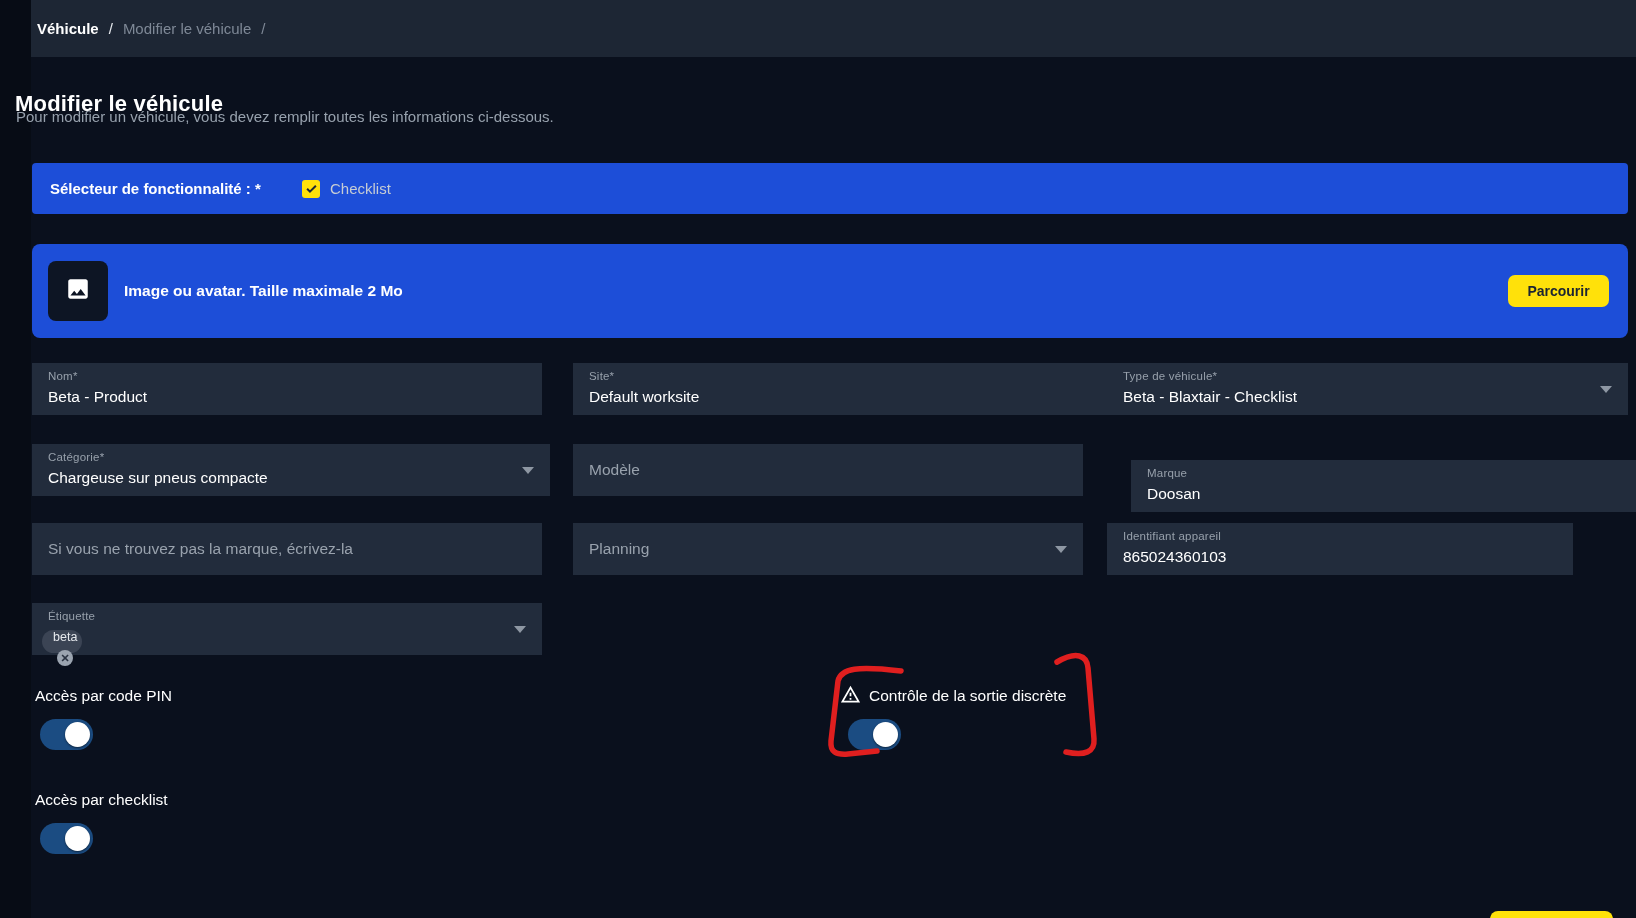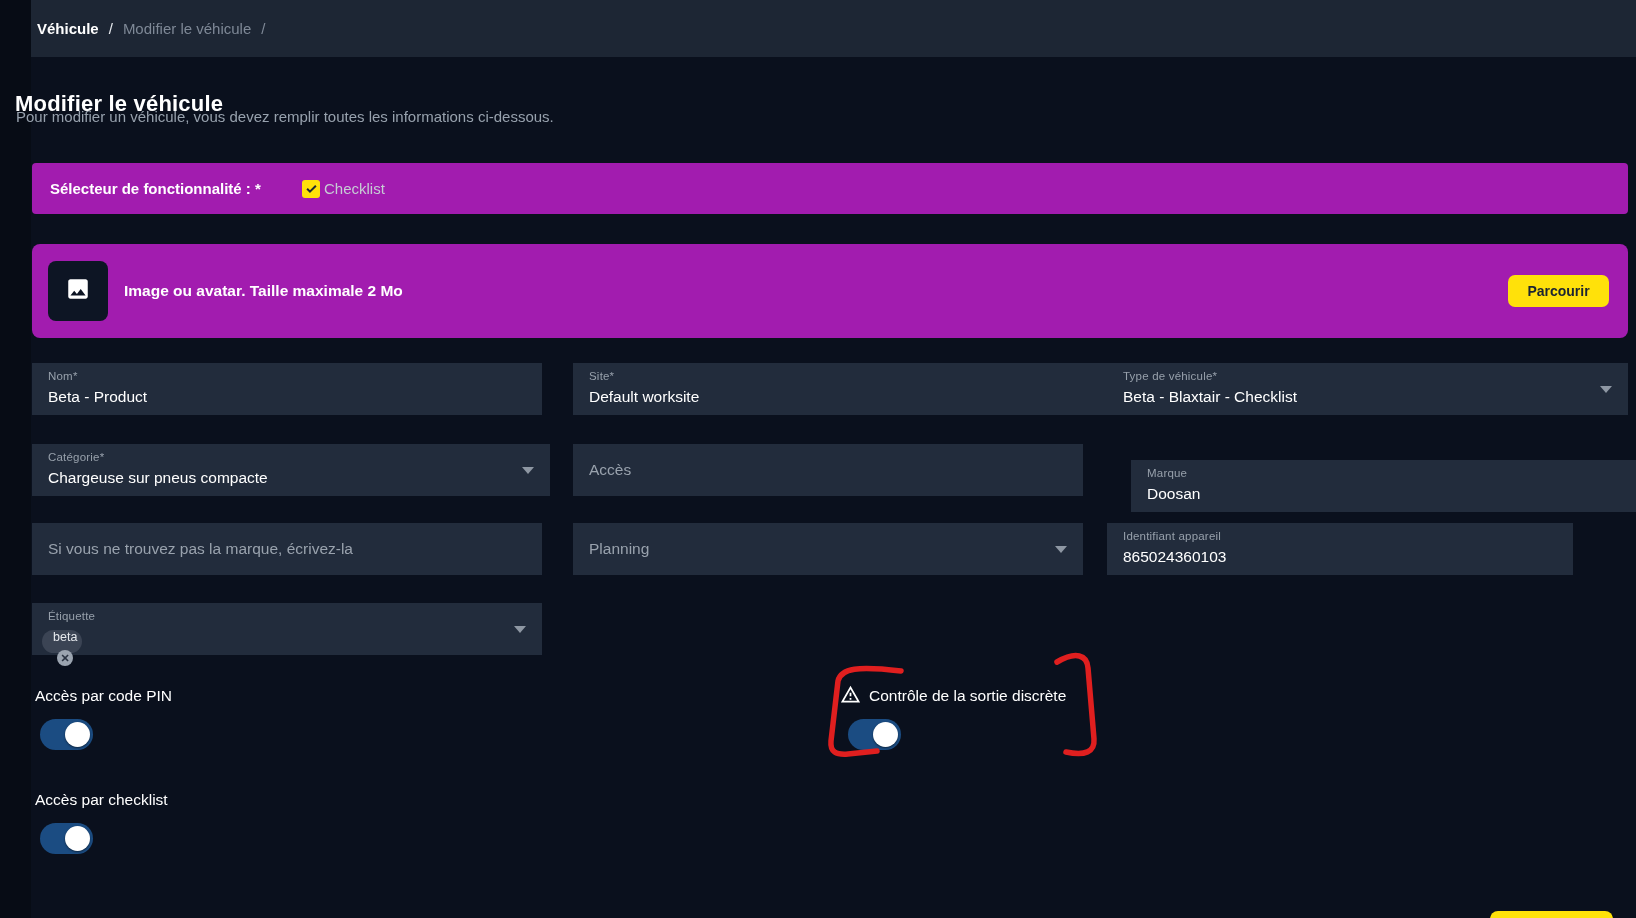--- a/index.html
+++ b/index.html
@@ -16,24 +16,24 @@
   .breadcrumb{margin-left:6px;font-size:15px;display:flex;gap:10px;align-items:center;}
   .bc-active{color:#ffffff;font-weight:700;cursor:pointer;}
   .bc-sep{color:#e8ebef;font-weight:400;}
   .bc-muted{color:#7e8896;font-weight:400;}
 
   
   .page-title{left:15px;top:76px;font-size:22px;font-weight:700;letter-spacing:.2px;}
   .page-subtitle{left:16px;top:108px;font-size:15px;color:#97a1ad;}
 
   
-  .card{background:#a21caf;border-radius:8px;}
+  .card{background:#1d4ed8;border-radius:8px;}
   .feature-bar{left:32px;top:163px;width:1596px;height:51px;border-radius:4px;display:flex;align-items:center;}
   .feature-label{margin-left:18px;font-size:15px;font-weight:600;color:#fff;}
-  .check-group{position:absolute;display:flex;align-items:center;gap:4px;top:0;height:100%;}
+  .check-group{position:absolute;display:flex;align-items:center;gap:10px;top:0;height:100%;}
   .checkbox{width:18px;height:18px;border-radius:3px;background:var(--checkbox_yellow,#ffe10a);display:flex;align-items:center;justify-content:center;cursor:pointer;}
   .checkbox svg{width:15px;height:15px;display:block;}
   .check-label{font-size:15px;color:#c6ccd4;}
 
   .upload-card{left:32px;top:244px;width:1596px;height:94px;display:flex;align-items:center;}
   .upload-tile{width:60px;height:60px;margin-left:16px;border-radius:8px;background:#0d1524;display:flex;align-items:center;justify-content:center;}
   .upload-text{margin-left:16px;font-size:15.5px;font-weight:700;color:#fff;}
   .btn-yellow{
     background:var(--accent_yellow,#ffe10a);color:#1b2433;border:none;border-radius:7px;
     font-family:"Liberation Sans",sans-serif;font-size:14px;font-weight:700;cursor:pointer;
@@ -119,21 +119,21 @@
   <div class="f-value">Beta - Blaxtair - Checklist</div>
   <span class="caret"></span>
 </div>
 
 <div class="field" style="left:32px;top:444px;width:518px;">
   <div class="f-label">Catégorie*</div>
   <div class="f-value">Chargeuse sur pneus compacte</div>
   <span class="caret"></span>
 </div>
 <div class="field" style="left:573px;top:444px;width:510px;">
-  <div class="f-ph">Accès</div>
+  <div class="f-ph">Modèle</div>
 </div>
 <div class="field" style="left:1107px;top:460px;width:550px;margin-left:24px;">
   <div class="f-label">Marque</div>
   <div class="f-value">Doosan</div>
   <span class="caret"></span>
 </div>
 
 <div class="field" style="left:32px;top:523px;width:510px;">
   <div class="f-ph">Si vous ne trouvez pas la marque, écrivez-la</div>
 </div>

